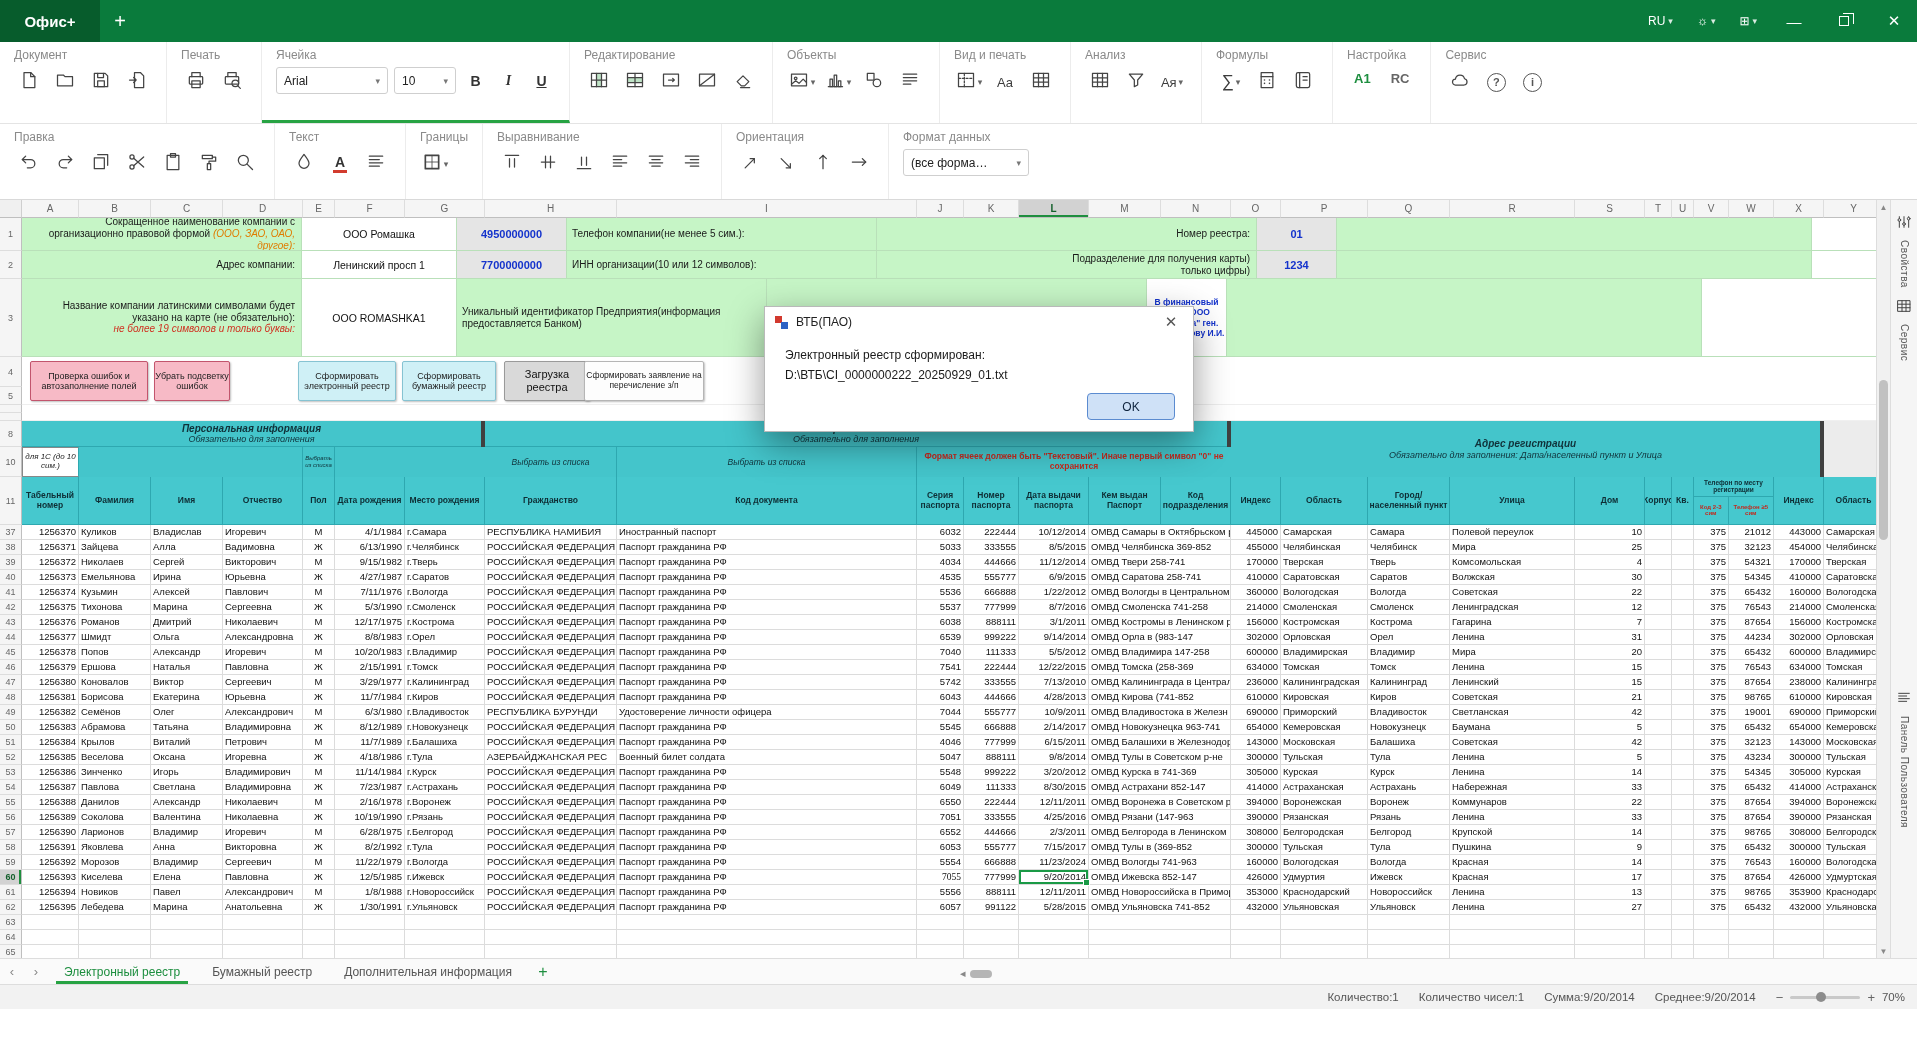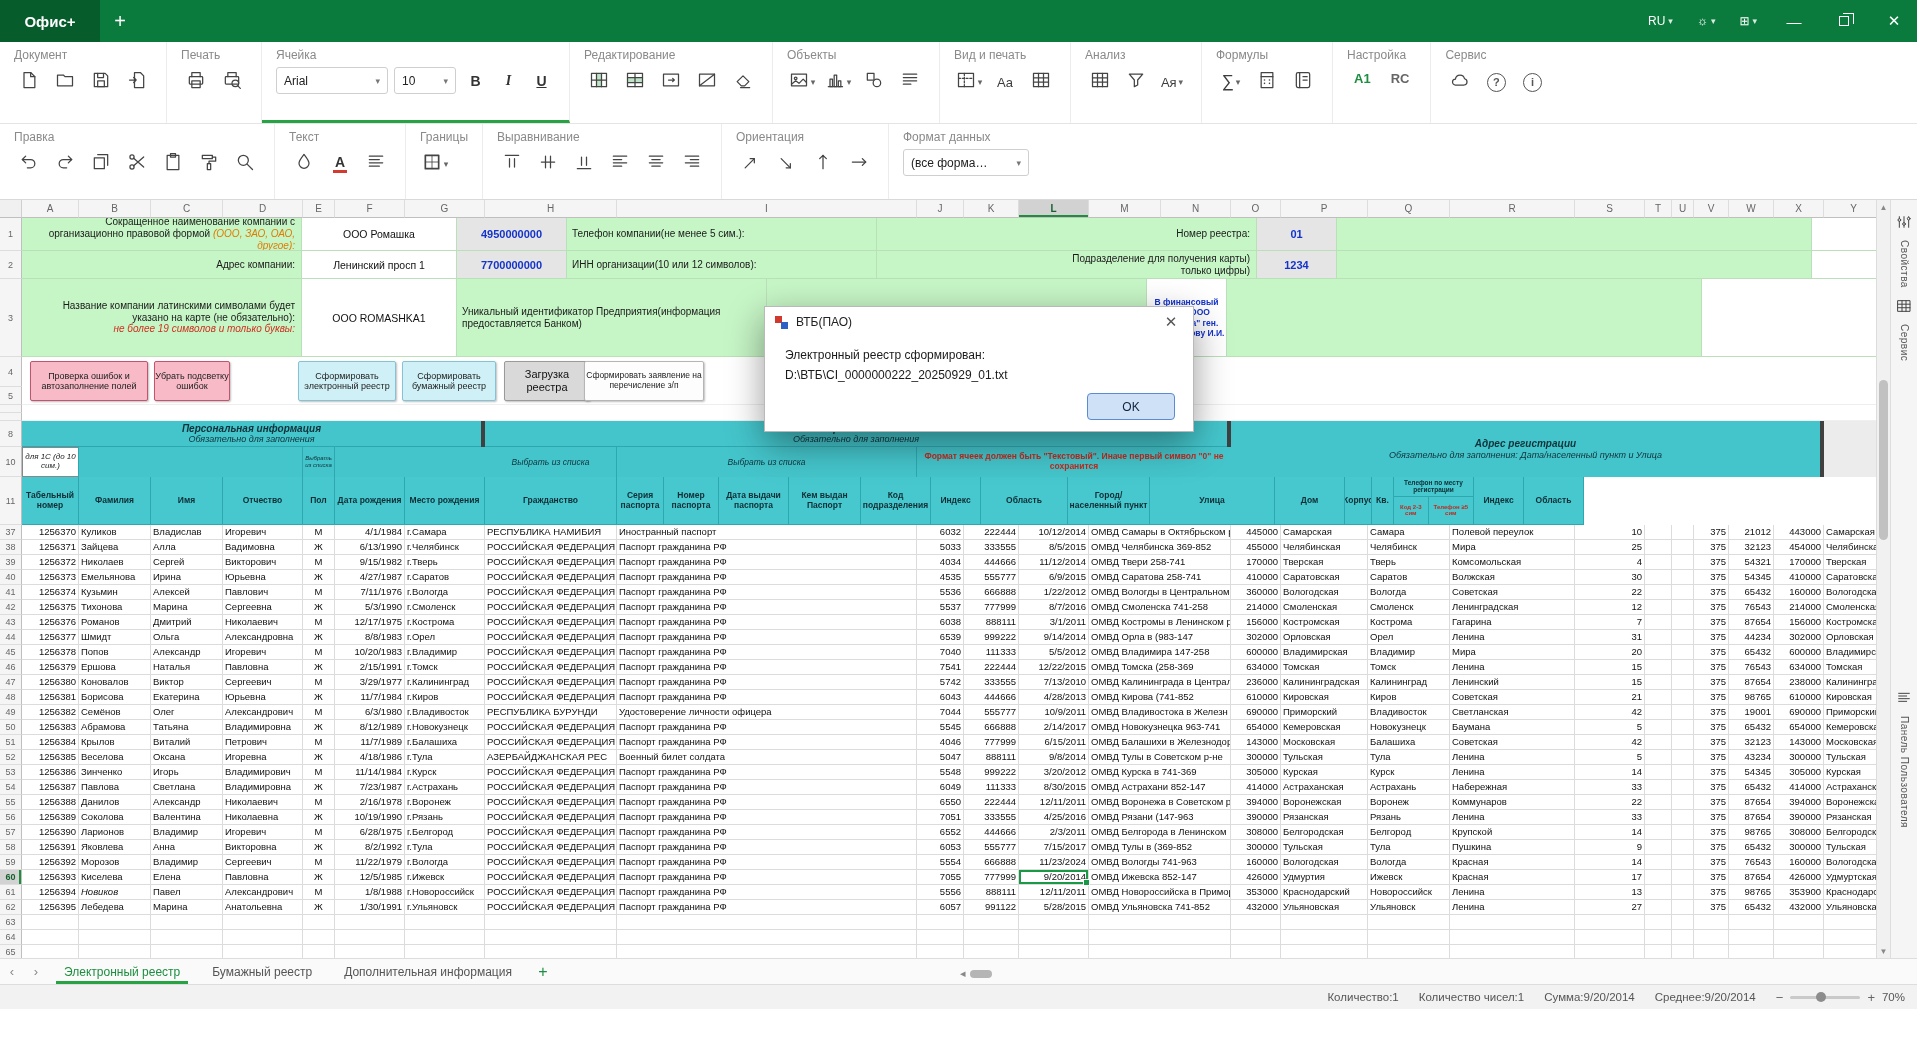--- a/index.html
+++ b/index.html
@@ -730,20 +730,21 @@
 
           <div class="hdrrow" id="hdrrow">
               <div class="hcell" style="width: 57px;">Табельный номер</div>
               <div class="hcell" style="width: 72px;">Фамилия</div>
               <div class="hcell" style="width: 72px;">Имя</div>
               <div class="hcell" style="width: 80px;">Отчество</div>
               <div class="hcell" style="width: 32px;">Пол</div>
               <div class="hcell" style="width: 70px;">Дата рождения</div>
               <div class="hcell" style="width: 80px;">Место рождения</div>
               <div class="hcell" style="width: 132px;">Гражданство</div>
+              <div class="hcell" style="width: 300px;">Код документа</div>
               <div class="hcell" style="width: 47px;">Серия паспорта</div>
               <div class="hcell" style="width: 55px;">Номер паспорта</div>
               <div class="hcell" style="width: 70px;">Дата выдачи паспорта</div>
               <div class="hcell" style="width: 72px;">Кем выдан Паспорт</div>
               <div class="hcell" style="width: 70px;">Код подразделения</div>
               <div class="hcell" style="width: 50px;">Индекс</div>
               <div class="hcell" style="width: 87px;">Область</div>
               <div class="hcell" style="width: 82px;">Город/населенный пункт</div>
               <div class="hcell" style="width: 125px;">Улица</div>
               <div class="hcell" style="width: 70px;">Дом</div>
@@ -1362,39 +1363,39 @@
               <div class="drow">
                 <div class="dcell tr" style="width: 57px;">1256393</div>
                 <div class="dcell" style="width: 72px;">Киселева</div>
                 <div class="dcell" style="width: 72px;">Елена</div>
                 <div class="dcell" style="width: 80px;">Павловна</div>
                 <div class="dcell tc" style="width: 32px;">Ж</div>
                 <div class="dcell tr" style="width: 70px;">12/5/1985</div>
                 <div class="dcell" style="width: 80px;">г.Ижевск</div>
                 <div class="dcell" style="width: 132px;">РОССИЙСКАЯ ФЕДЕРАЦИЯ</div>
                 <div class="dcell" style="width: 300px;">Паспорт гражданина РФ</div>
-                <div class="dcell tr" style="width: 47px;">7055</div>
+                <div class="dcell tr" style="width: 47px; font-family: Liberation Serif, serif;">7055</div>
                 <div class="dcell tr" style="width: 55px;">777999</div>
                 <div class="dcell tr selcell" style="width: 70px;">9/20/2014</div>
                 <div class="dcell" style="width: 142px;">ОМВД Ижевска 852-147</div>
                 <div class="dcell tr" style="width: 50px;">426000</div>
                 <div class="dcell" style="width: 87px;">Удмуртия</div>
                 <div class="dcell" style="width: 82px;">Ижевск</div>
                 <div class="dcell" style="width: 125px;">Красная</div>
                 <div class="dcell tr" style="width: 70px;">17</div>
                 <div class="dcell" style="width: 27px;"></div>
                 <div class="dcell" style="width: 22px;"></div>
                 <div class="dcell tr" style="width: 35px;">375</div>
                 <div class="dcell tr" style="width: 45px;">87654</div>
                 <div class="dcell tr" style="width: 50px;">426000</div>
                 <div class="dcell" style="width: 60px;">Удмуртская</div>
               </div>
               <div class="drow">
                 <div class="dcell tr" style="width: 57px;">1256394</div>
-                <div class="dcell" style="width: 72px; font-style: italic;">Новиков</div>
+                <div class="dcell" style="width: 72px;">Новиков</div>
                 <div class="dcell" style="width: 72px;">Павел</div>
                 <div class="dcell" style="width: 80px;">Александрович</div>
                 <div class="dcell tc" style="width: 32px;">М</div>
                 <div class="dcell tr" style="width: 70px;">1/8/1988</div>
                 <div class="dcell" style="width: 80px;">г.Новороссийск</div>
                 <div class="dcell" style="width: 132px;">РОССИЙСКАЯ ФЕДЕРАЦИЯ</div>
                 <div class="dcell" style="width: 300px;">Паспорт гражданина РФ</div>
                 <div class="dcell tr" style="width: 47px;">5556</div>
                 <div class="dcell tr" style="width: 55px;">888111</div>
                 <div class="dcell tr" style="width: 70px;">12/11/2011</div>

